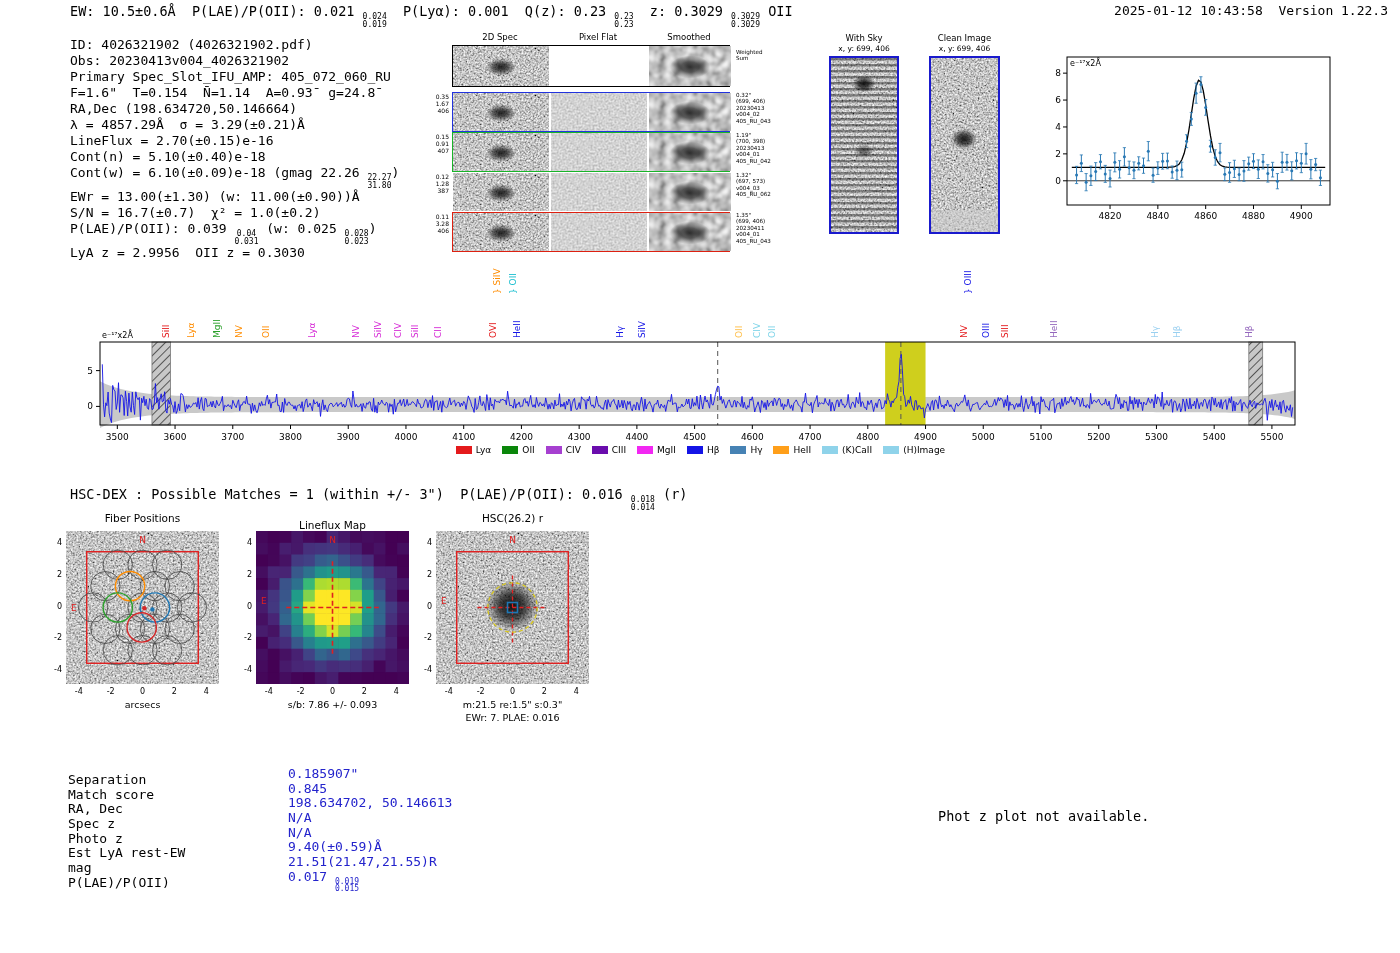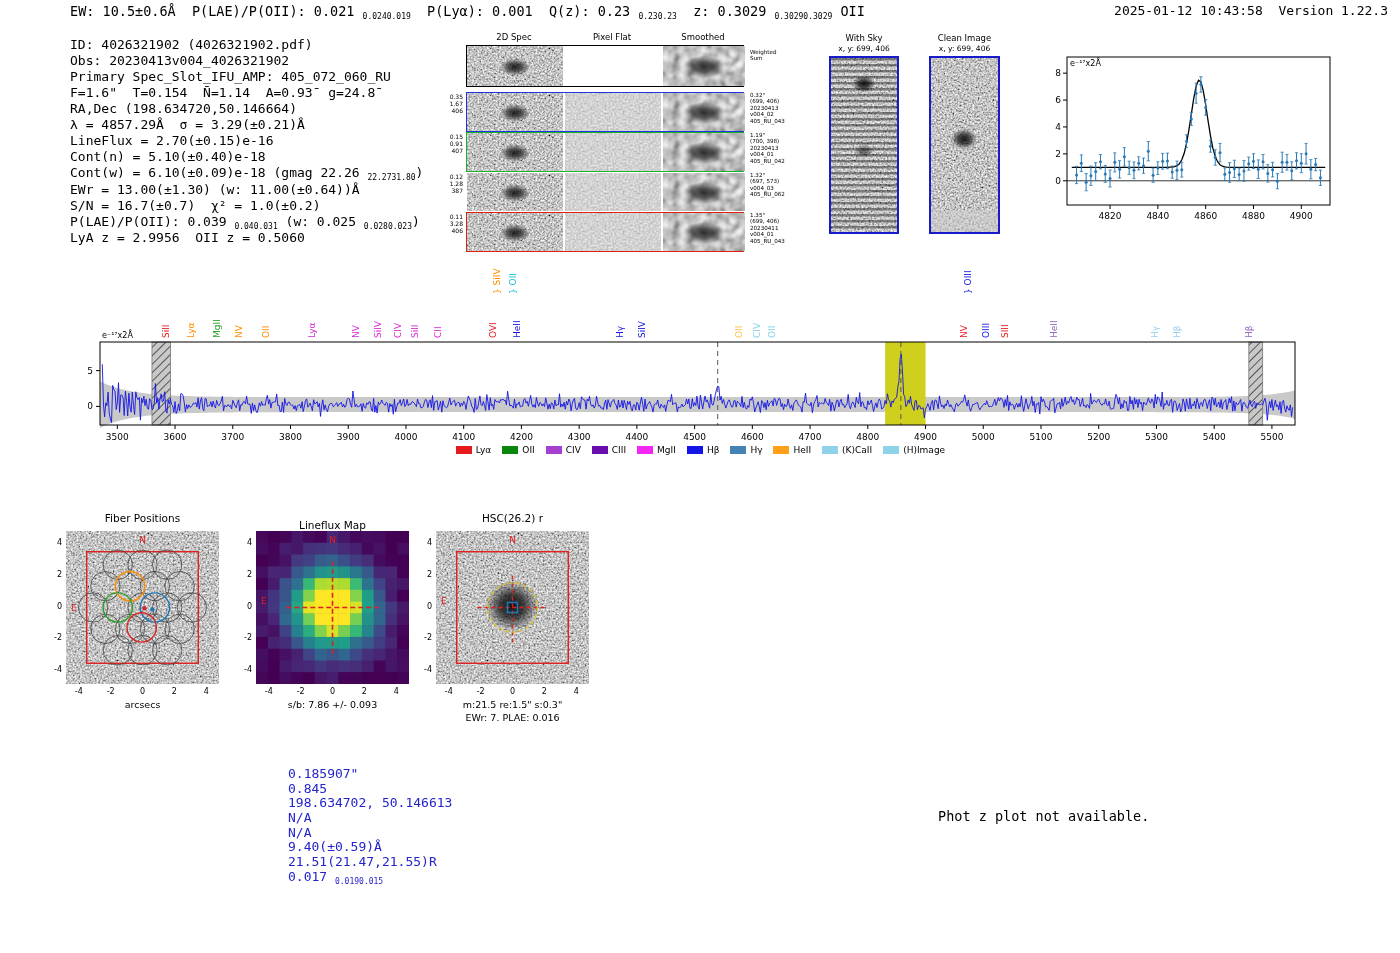--- a/index.html
+++ b/index.html
@@ -1,19 +1,19 @@
 <!DOCTYPE html>
 <html><head>
 <meta charset="utf-8">
 <style>
   html,body{margin:0;padding:0;background:#fff}
   .page{position:relative;width:1400px;height:953px;background:#fff;overflow:hidden;
         font-family:"DejaVu Sans Mono",monospace;color:#000}
   .abs{position:absolute}
-  .stk{display:inline-flex;flex-direction:row;vertical-align:-3px;font-size:8px;line-height:7.5px;text-align:center}
+  .stk{display:inline-flex;flex-direction:column;vertical-align:-3px;font-size:8px;line-height:7.5px;text-align:center}
   .nz{position:absolute;left:0;top:0;width:100%;height:100%}
   .blob{position:absolute;pointer-events:none}
   .colh{position:absolute;font-size:8.5px;text-align:center;font-family:"DejaVu Sans",sans-serif}
   .c2row{position:absolute;left:0;box-sizing:border-box;border:1.5px solid transparent}
   .c2cell{position:absolute;top:0;height:100%;overflow:hidden;background:#999}
   .lbl3{position:absolute;font-size:6px;line-height:7px;text-align:right;width:22px;left:-25px;white-space:pre-line;font-family:"DejaVu Sans",sans-serif}
   .ann{position:absolute;left:284px;width:56px;font-size:5.6px;line-height:6.4px;white-space:pre-line;font-family:"DejaVu Sans",sans-serif}
   .sktitle{position:absolute;text-align:center;font-size:8.5px;font-family:"DejaVu Sans",sans-serif}
   .skybox{position:absolute;border:2px solid #1a1acd;overflow:hidden;background:#999}
   .ptitle{position:absolute;text-align:center;font-size:10.5px;font-family:"DejaVu Sans",sans-serif}
@@ -78,27 +78,27 @@
   <div class="abs" id="info-block" style="left:70px;top:37px;font-size:13px;line-height:16px">
       <div>ID: 4026321902 (4026321902.pdf)</div>
       <div>Obs: 20230413v004_4026321902</div>
       <div>Primary Spec_Slot_IFU_AMP: 405_072_060_RU</div>
       <div>F=1.6"  T=0.154  N̄=1.14  A=0.93̄  g=24.8̄</div>
       <div>RA,Dec (198.634720,50.146664)</div>
       <div>λ = 4857.29Å  σ = 3.29(±0.21)Å</div>
       <div>LineFlux = 2.70(±0.15)e-16</div>
       <div>Cont(n) = 5.10(±0.40)e-18</div>
       <div>Cont(w) = 6.10(±0.09)e-18 (gmag 22.26 <span class="stk"><span>22.27</span><span>31.80</span></span>)</div>
-      <div>EWr = 13.00(±1.30) (w: 11.00(±0.64))Å</div>
+      <div>EWr = 13.00(±1.30) (w: 11.00(±0.90))Å</div>
       <div>S/N = 16.7(±0.7)  χ² = 1.0(±0.2)</div>
       <div>P(LAE)/P(OII): 0.039 <span class="stk"><span>0.04</span><span>0.031</span></span> (w: 0.025 <span class="stk"><span>0.028</span><span>0.023</span></span>)</div>
-      <div>LyA z = 2.9956  OII z = 0.5060</div>
+      <div>LyA z = 2.9956  OII z = 0.3030</div>
     </div>
 
-  <div class="abs" id="grid2d" style="left:466px;top:45px;width:280px;height:210px">
+  <div class="abs" id="grid2d" style="left:452px;top:45px;width:280px;height:210px">
     <div class="colh" style="left:0;width:96px;top:-13px">2D Spec</div>
     <div class="colh" style="left:98px;width:96px;top:-13px">Pixel Flat</div>
     <div class="colh" style="left:196px;width:82px;top:-13px">Smoothed</div>
   <div class="c2row" style="top: 0px; height: 42px; width: 278px; border-color: rgb(0, 0, 0);">
         <div class="c2cell" style="left: 0px; width: 96px;">
           <svg width="100%" height="100%" preserveAspectRatio="none" class="nz">
             <rect x="0" y="0" width="100%" height="100%" filter="url(#nz)"></rect>
           </svg>
           <div class="blob" style="left: 31px; top: 11px; width: 34px; height: 20px; background: radial-gradient(rgba(8, 8, 8, 0.85) 0%, rgba(8, 8, 8, 0.64) 28%, rgba(8, 8, 8, 0) 62%);"></div>
         </div>
@@ -601,20 +601,21 @@
       <div class="lgitem">
         <div class="lgsw" style="background: rgb(143, 211, 234);"></div>
         <div class="lglb">(K)CaII</div>
       </div>
       <div class="lgitem">
         <div class="lgsw" style="background: rgb(143, 211, 234);"></div>
         <div class="lglb">(H)Image</div>
       </div>
     </div>
 
+  <div class="abs" style="left:70px;top:486px;font-size:13.5px;white-space:pre">HSC-DEX : Possible Matches = 1 (within +/- 3")  P(LAE)/P(OII): 0.016 <span class="stk"><span>0.018</span><span>0.014</span></span> (r)</div>
 
   <div class="abs ptitle" style="left:66px;top:512px;width:153px">Fiber Positions</div>
   <div class="abs" id="fiber-panel" style="left:66px;top:531px;width:153px;height:153px">
     <div class="pimg" id="fiber-img">
         <svg width="100%" height="100%" preserveAspectRatio="none" class="nz">
           <rect x="0" y="0" width="100%" height="100%" filter="url(#nz)"></rect>
         </svg>
         <svg width="153" height="153" style="position: absolute; left: 0px; top: 0px;">
           <rect x="20.718749999999996" y="20.718749999999996" width="111.5625" height="111.5625" fill="none" stroke="#e02020" stroke-width="1.4"></rect>
           <circle cx="51.796875" cy="33.787499999999994" r="14.662500000000001" fill="none" stroke="#444" stroke-width="0.8"></circle>
@@ -873,20 +874,30 @@
       <div class="tick" style="left: -22px; top: 70.5px; width: 18px; text-align: right;">0</div>
       <div class="tick" style="left: 67.5px; top: 156px; width: 18px; text-align: center;">0</div>
       <div class="tick" style="left: -22px; top: 38.625px; width: 18px; text-align: right;">2</div>
       <div class="tick" style="left: 99.375px; top: 156px; width: 18px; text-align: center;">2</div>
       <div class="tick" style="left: -22px; top: 6.75px; width: 18px; text-align: right;">4</div>
       <div class="tick" style="left: 131.25px; top: 156px; width: 18px; text-align: center;">4</div>
     </div>
   <div class="abs pcap" style="left:436px;top:699px;width:153px">m:21.5 re:1.5" s:0.3"</div>
   <div class="abs pcap" style="left:436px;top:712px;width:153px">EWr: 7. PLAE: 0.016</div>
 
+  <div class="abs" id="mt-labels" style="left:68px;top:772px">
+      <div class="mtrow">Separation</div>
+      <div class="mtrow">Match score</div>
+      <div class="mtrow">RA, Dec</div>
+      <div class="mtrow">Spec z</div>
+      <div class="mtrow">Photo z</div>
+      <div class="mtrow">Est LyA rest-EW</div>
+      <div class="mtrow">mag</div>
+      <div class="mtrow">P(LAE)/P(OII)</div>
+    </div>
   <div class="abs" id="mt-values" style="left: 288px; top: 766px; color: rgb(35, 35, 204);">
       <div class="mtrow">0.185907"</div>
       <div class="mtrow">0.845</div>
       <div class="mtrow">198.634702, 50.146613</div>
       <div class="mtrow">N/A</div>
       <div class="mtrow">N/A</div>
       <div class="mtrow">9.40(±0.59)Å</div>
       <div class="mtrow">21.51(21.47,21.55)R</div>
       <div class="mtrow">0.017 <span class="stk"><span>0.019</span><span>0.015</span></span></div>
     </div>

